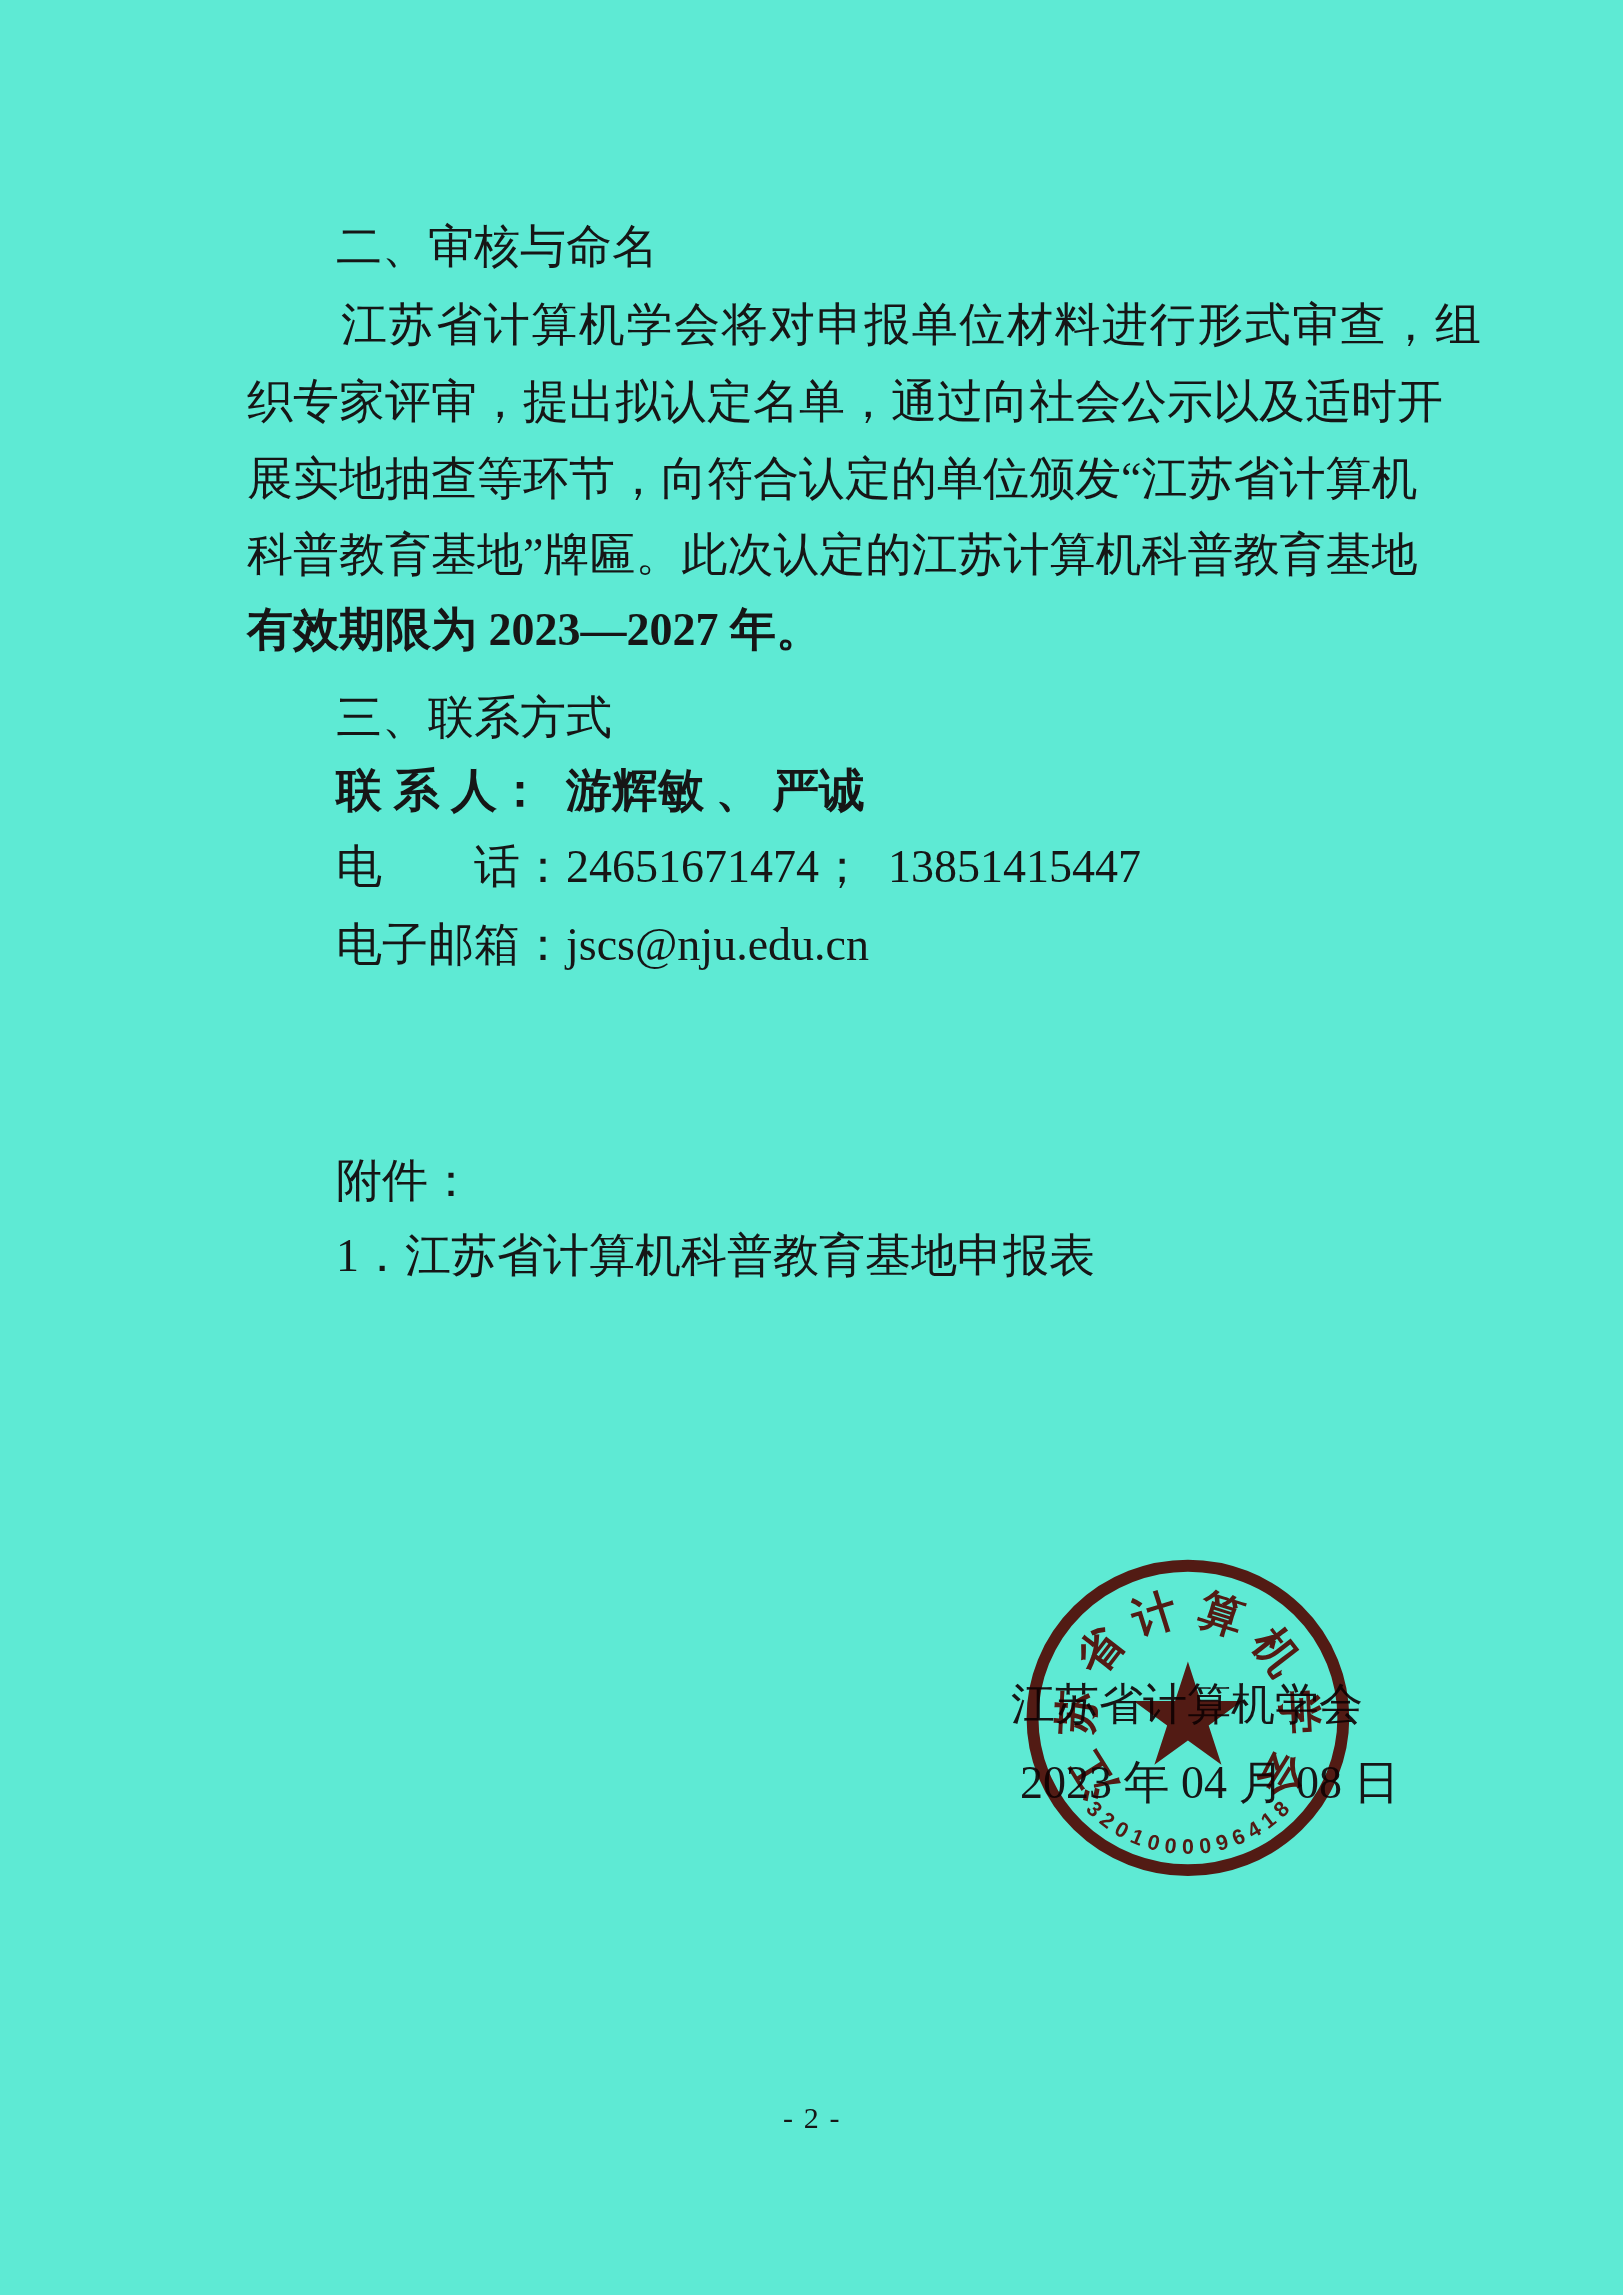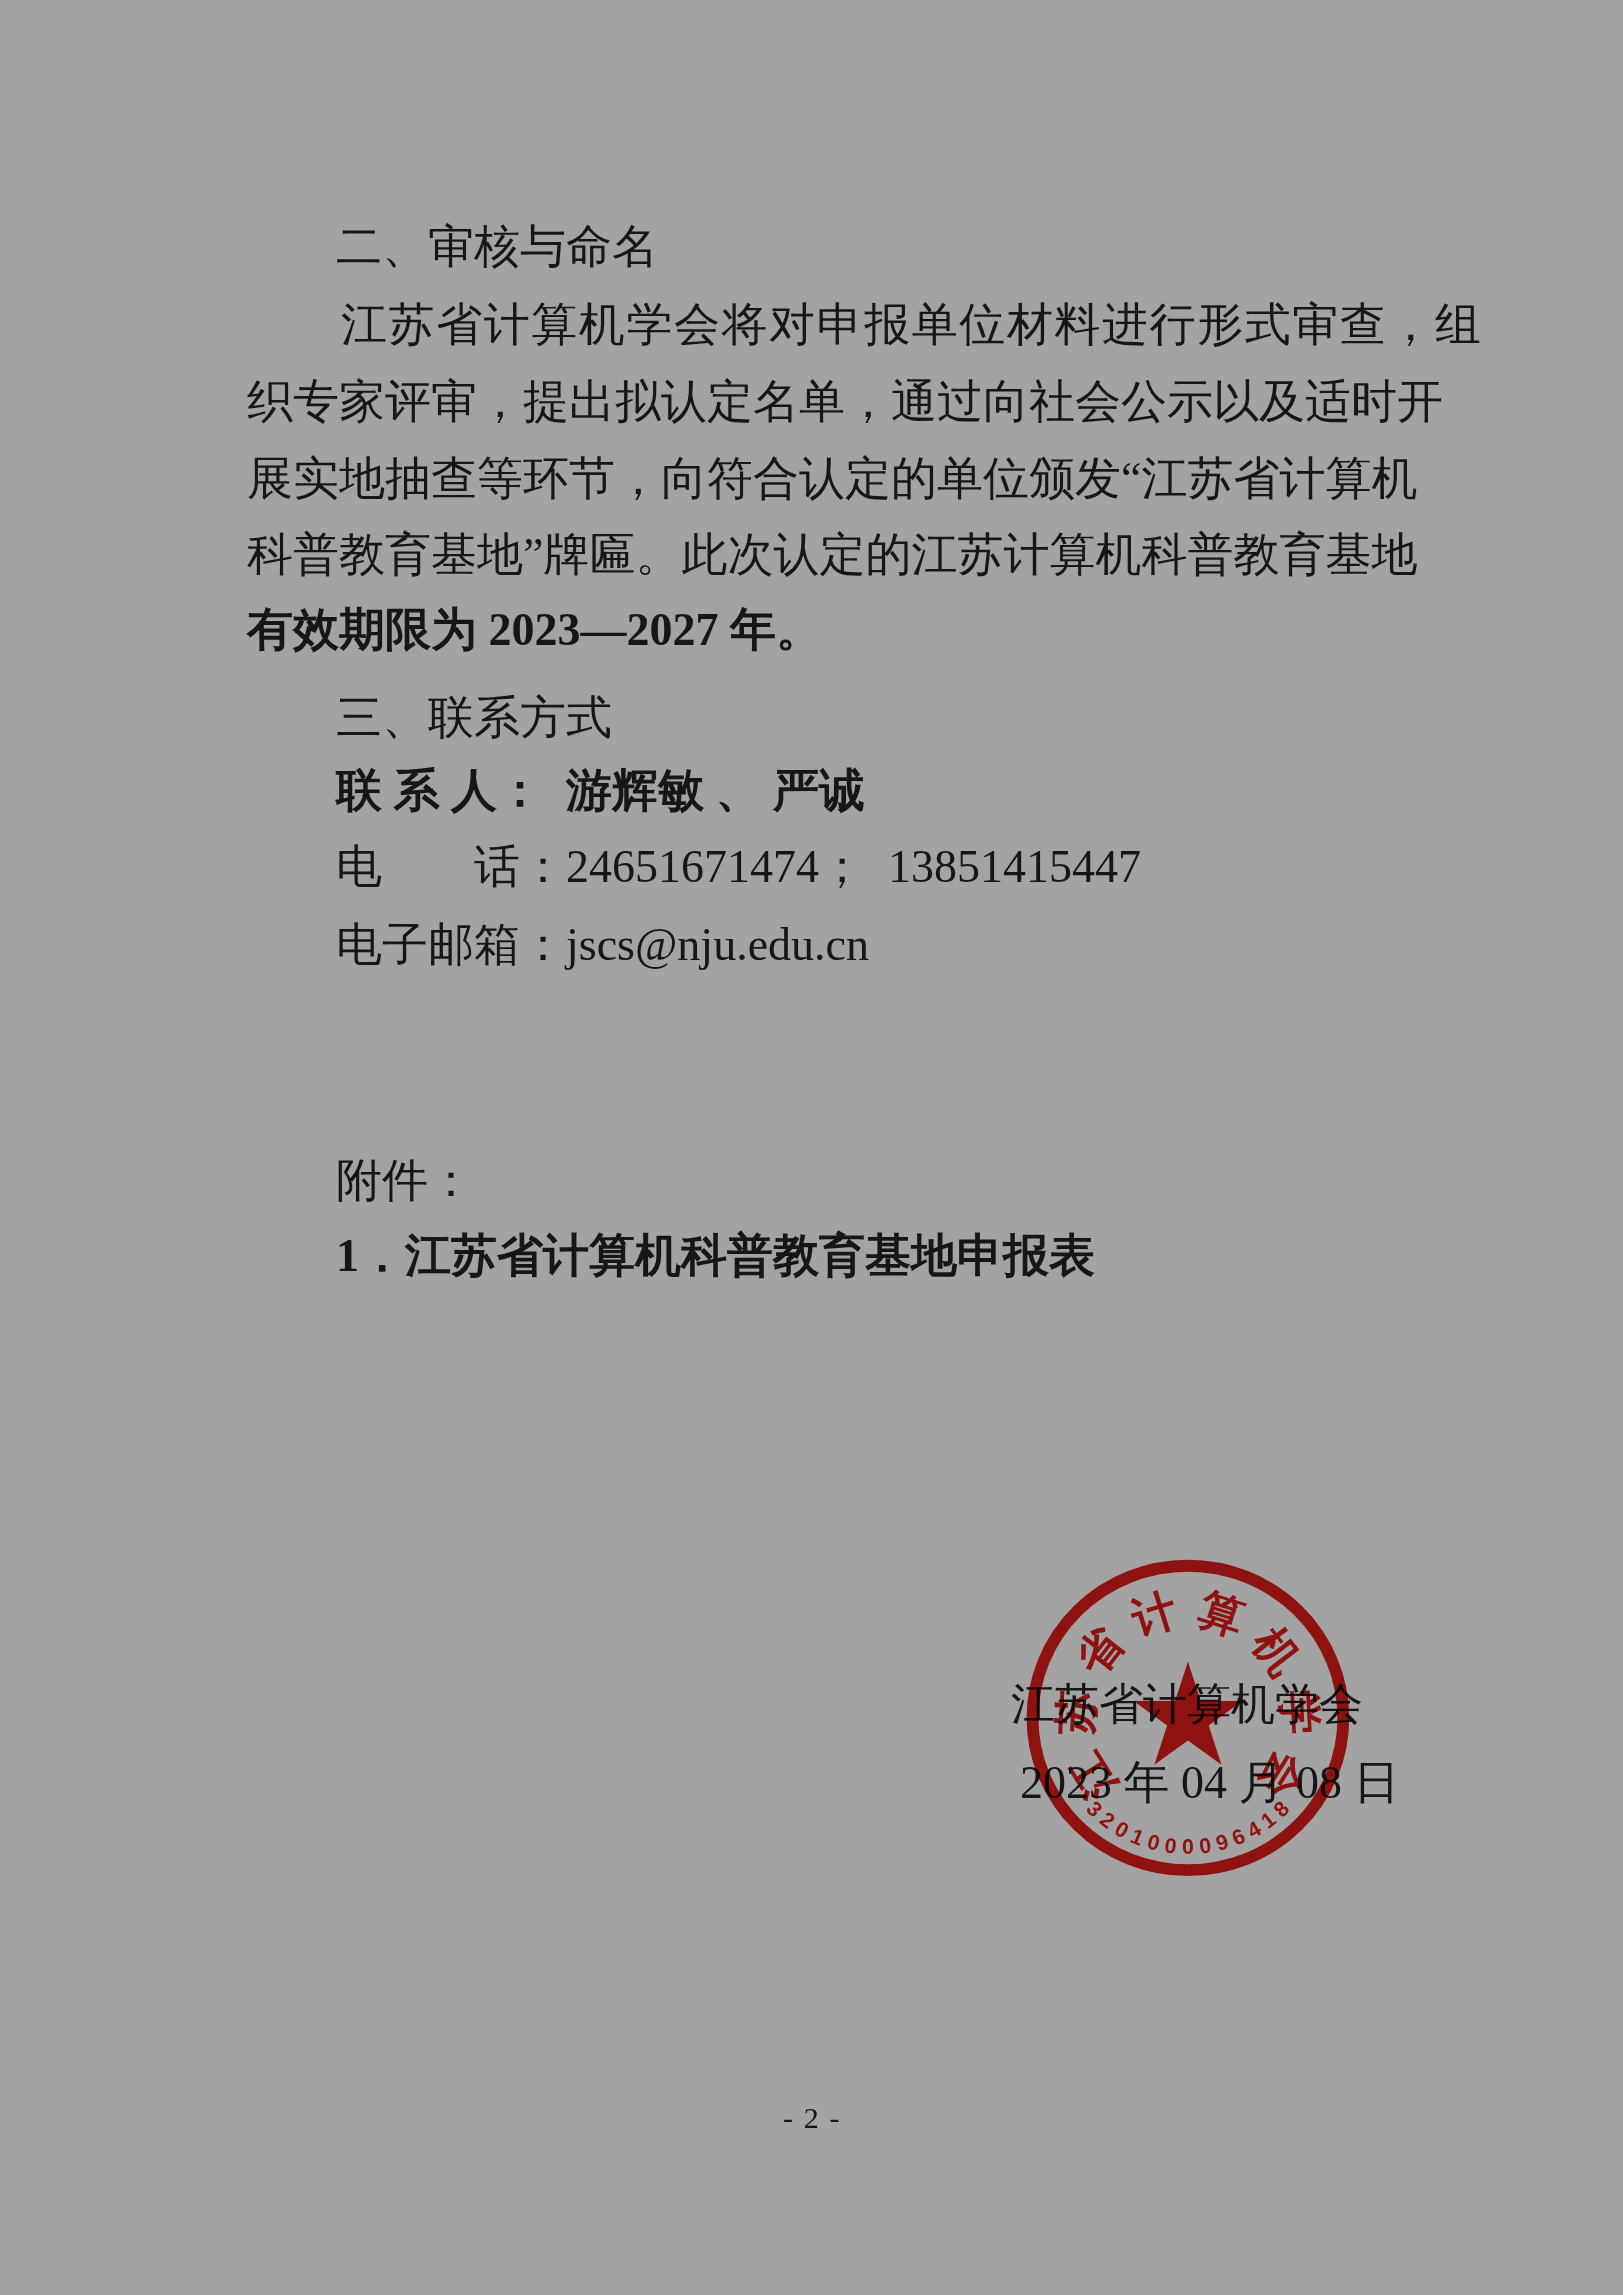--- a/index.html
+++ b/index.html
@@ -1,19 +1,19 @@
 <!DOCTYPE html>
 <html style="font-size:12.7px"><head>
 <meta charset="utf-8">
 <style>
   html,body{margin:0;padding:0;background:#888;}
   .page{
     position:relative;
     width:1624px;height:2295px;
-    background:#a3a3a3;
+    background:#5eead4;
     overflow:hidden;
     font-family:"Liberation Serif","DejaVu Serif",serif;
     color:#161616;
   }
   .abs{position:absolute;}
   .bodytext{font-size:46px;line-height:1;white-space:pre;}
   .jline{
     position:absolute;left:247px;width:1140px;
     display:flex;justify-content:space-between;
     font-size:46px;line-height:1;
@@ -148,21 +148,21 @@
     </div>
   <div class="abs bodytext" style="left:247px;top:607px;font-weight:bold;">有效期限为 2023—2027 年。</div>
 
   <div class="abs bodytext" style="left:336px;top:695px;">三、联系方式</div>
 
   <div class="abs bodytext" style="left:336px;top:768px;font-weight:bold;">联 系 人：  游辉敏 、 严诚</div>
   <div class="abs bodytext" style="left:336px;top:844px;">电　　话：24651671474；  13851415447</div>
   <div class="abs bodytext" style="left:336px;top:922px;">电子邮箱：jscs@nju.edu.cn</div>
 
   <div class="abs bodytext" style="left:336px;top:1158px;text-align:center;">附件：</div>
-  <div class="abs bodytext" style="left:336px;top:1233px;font-weight:bold;">1．江苏省计算机科普教育基地申报表</div>
+  <div class="abs bodytext" style="left:336px;top:1233px;">1．江苏省计算机科普教育基地申报表</div>
 
   <div class="abs sig" style="left:1011px;top:1675px;">江苏省计算机学会</div>
   <div class="abs sig" style="left:1020px;top:1752px;font-size:46px;">2023 年 04 月 08 日</div>
 
   <svg id="seal-svg" viewBox="0 0 432 420">
     <g id="seal-group">
         <ellipse cx="214" cy="208" rx="196" ry="192" fill="none" stroke="#df1d18" stroke-width="15"></ellipse>
         <polygon points="214.0,137.0 230.2,186.8 282.5,186.8 240.2,217.5 256.3,267.2 214.0,236.5 171.7,267.2 187.8,217.5 145.5,186.8 197.8,186.8" fill="#df1d18"></polygon>
         <text x="0" y="0" fill="#df1d18" font-size="56" font-weight="bold" text-anchor="middle" dominant-baseline="central" font-family="&quot;Liberation Serif&quot;,&quot;DejaVu Serif&quot;,serif" transform="translate(94.4 280.6) rotate(-122.0)">江</text>
         <text x="0" y="0" fill="#df1d18" font-size="56" font-weight="bold" text-anchor="middle" dominant-baseline="central" font-family="&quot;Liberation Serif&quot;,&quot;DejaVu Serif&quot;,serif" transform="translate(73.2 201.2) rotate(-87.1)">苏</text>

